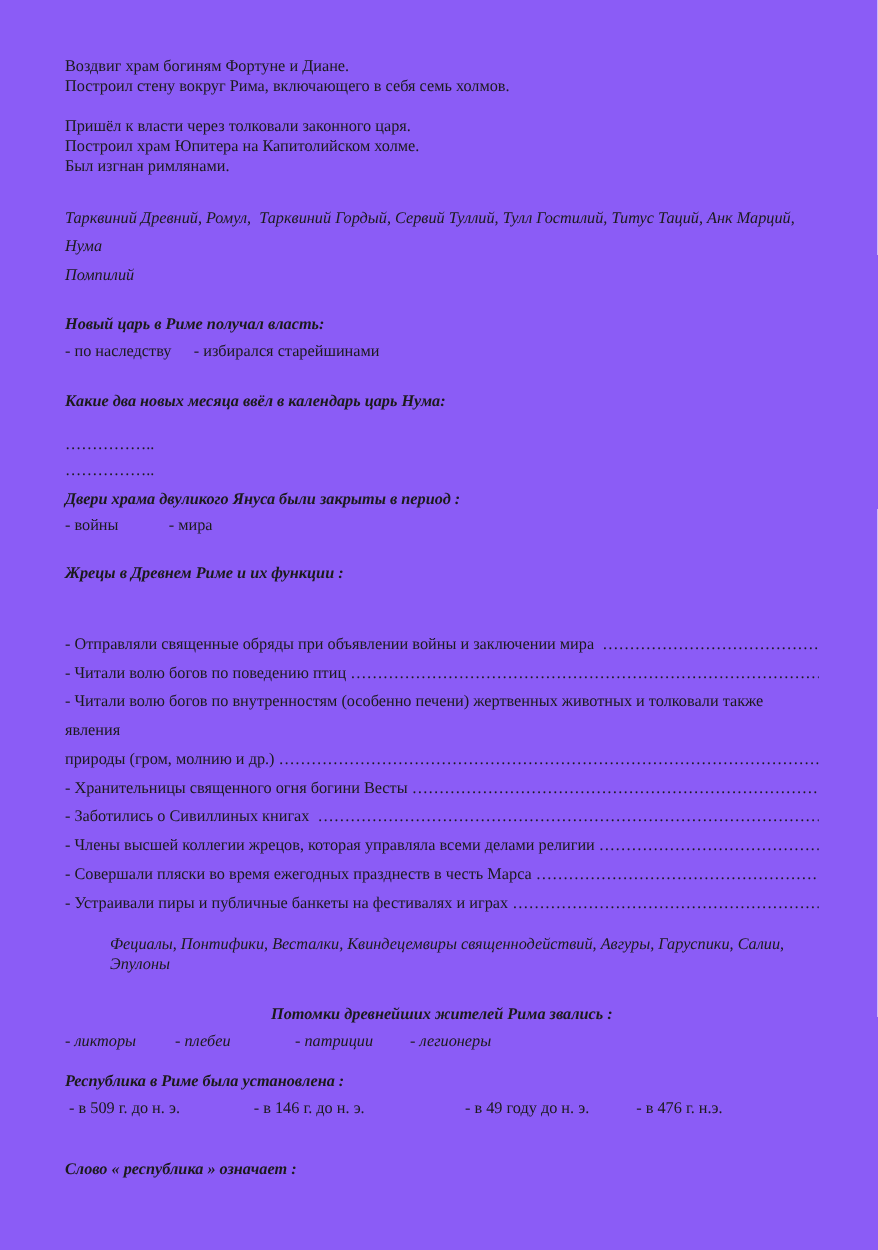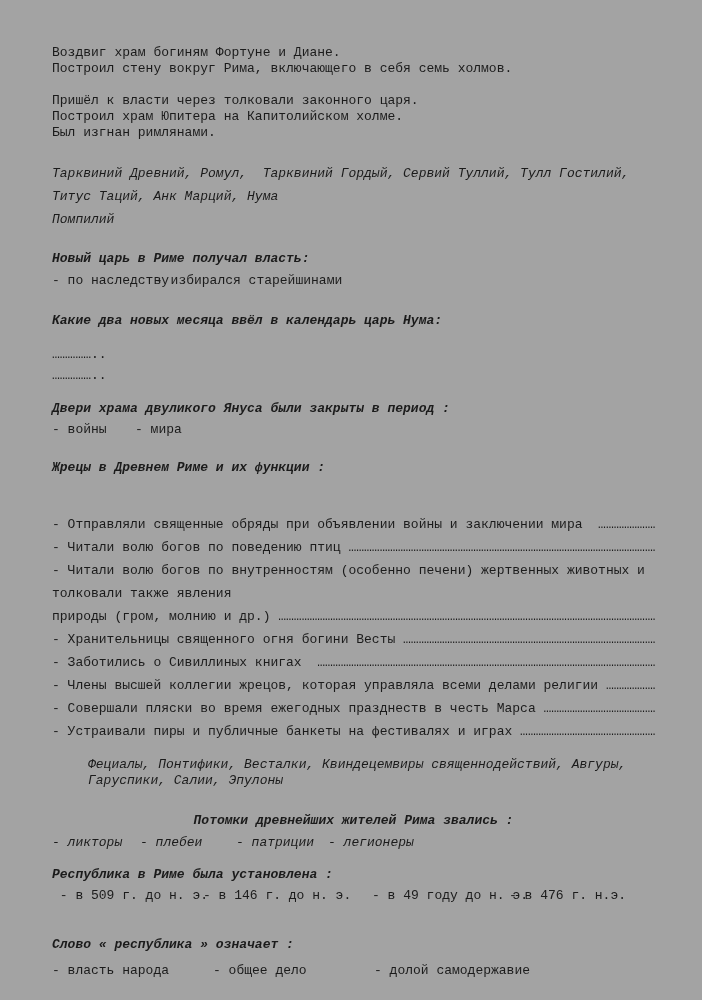--- a/index.html
+++ b/index.html
@@ -1,37 +1,37 @@
 <!DOCTYPE html>
 <html><head>
 <meta charset="utf-8">
 <style>
   html,body{margin:0;padding:0;background:#ffffff;}
   .page{
     position:relative;
     width:702px;height:1000px;
     box-sizing:border-box;
     padding:45px 47px 0 52px;
-    background:#a3a3a3;
+    background:#8b5cf6;
     color:#1b1b1b;
-    font-family:Liberation Mono, monospace;
+    font-family:Liberation Serif, serif;
     font-size:13px;
     line-height:16px;
     overflow:hidden;
   }
   .ln{white-space:pre-wrap;}
   .it{font-style:italic;}
   .bt{font-weight:700;font-style:italic;}
   .kings{line-height:23px;margin-top:21px;}
   .king7{margin-top:16px;}
   .t-power{margin-top:20px;}
   .o-power{margin-top:6px;}
   .t-months{margin-top:24px;}
   .mdots{margin-top:15px;line-height:21px;}
-  .t-janus{margin-top:15px;}
+  .t-janus{margin-top:5px;}
   .o-janus{margin-top:5px;}
   .t-priests{margin-top:22px;}
   .priests{margin-top:37px;}
   .prow{display:flex;line-height:23px;}
   .prow.plain{display:block;}
   .ptxt{white-space:pre;flex:0 0 auto;}
   .fill{flex:1 1 0;overflow:hidden;white-space:nowrap;}
   .fets{margin-top:14px;margin-left:36px;}
   .t-potomki{margin-top:24px;text-align:center;}
   .o-potomki{margin-top:6px;}
@@ -132,17 +132,14 @@
   <div class="blk o-potomki opts it">
     <span class="opt w88">- ликторы</span><span class="opt w96">- плебеи</span><span class="opt w92">- патриции</span><span class="opt">- легионеры</span>
   </div>
 
   <div class="blk t-resp bt ln">Республика в Риме была установлена :</div>
   <div class="blk o-resp opts">
     <span class="opt w151"> - в 509 г. до н. э.</span><span class="opt w169">- в 146 г. до н. э.</span><span class="opt w137">- в 49 году до н. э.</span><span class="opt">- в 476 г. н.э.</span>
   </div>
 
   <div class="blk t-slovo bt ln">Слово « республика » означает :</div>
-  <div class="blk o-slovo opts">
-    <span class="opt w161">- власть народа</span><span class="opt w161">- общее дело</span><span class="opt">- долой самодержавие</span>
-  </div>
 
 </div>
 
 </body></html>

